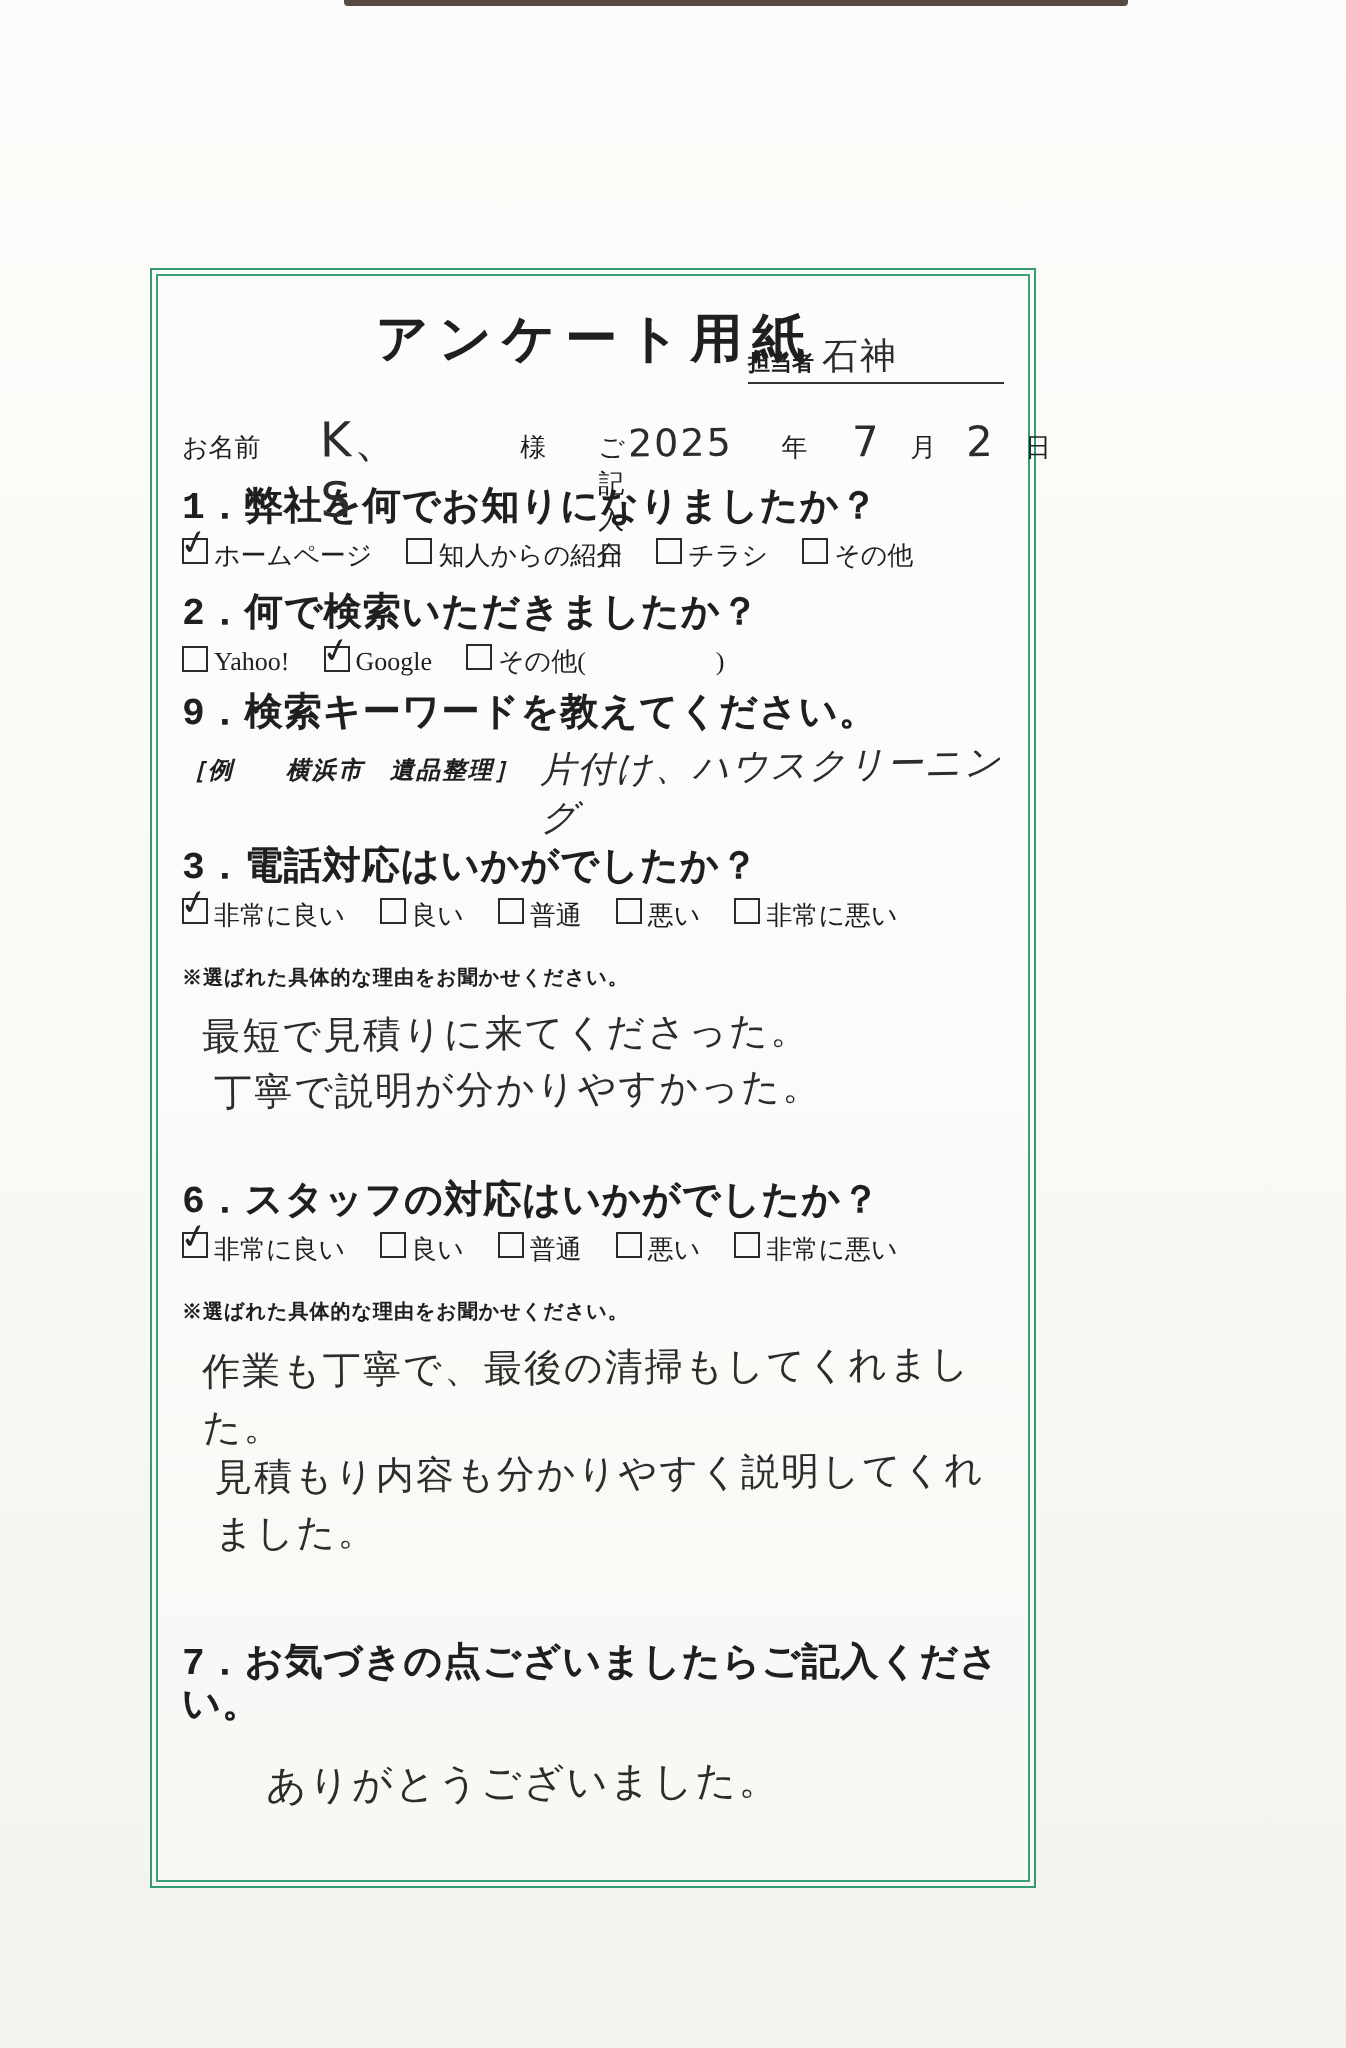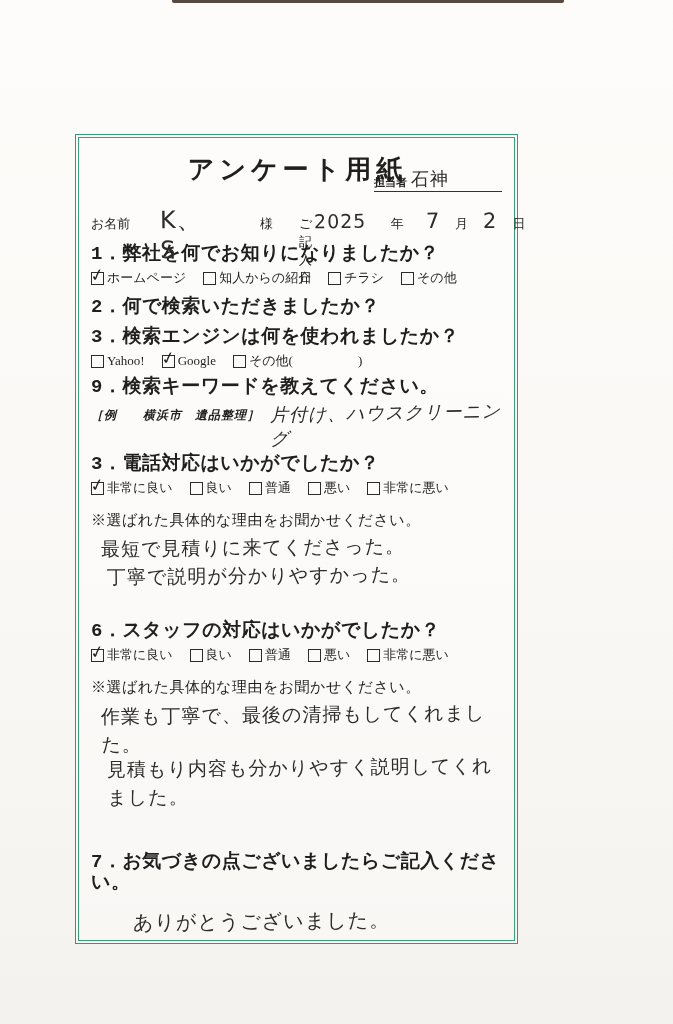--- a/index.html
+++ b/index.html
@@ -54,36 +54,36 @@
   .f-unit-y { margin-left:24px; }
   .f-month { font-size:21px; margin-left:22px; }
   .f-unit-m { margin-left:15px; }
   .f-day { font-size:21px; margin-left:15px; }
   .f-unit-d { margin-left:15px; }
   
   .qh { margin:0; font-size:19px; font-weight:bold; line-height:21px; letter-spacing:.5px;font-family:Liberation Mono, monospace; }
   .mtq1{margin-top:6px} .mtq2{margin-top:9px} .mtq3{margin-top:9px}
   .mtq4{margin-top:6px} .mtq5{margin-top:5px} .mtq6{margin-top:32px} .mtq7{margin-top:46px}
   .opts { margin-top:3px; display:flex; align-items:center; font-size:13px; height:20px; }
-  .opt { display:flex; align-items:center; margin-right:17px; white-space:nowrap; }
+  .opt { display:flex; margin-right:17px; white-space:nowrap; }
   .cb {
     width:11px; height:11px; border:1.5px solid #2b2b2b; display:inline-block;
     position:relative; margin-right:3px; flex:none; background:transparent;
   }
   .cb[data-checked="true"]::after {
     content:"\2713"; position:absolute; left:-2px; top:-8px; font-size:17px;
     font-weight:bold; color:#222; transform:rotate(-12deg);
     font-family:"DejaVu Sans",sans-serif;
   }
   
   .q4row { margin-top:3px; display:flex; align-items:baseline; font-size:12px;font-style:italic; }
   .q4-example { font-weight:bold; letter-spacing:1px; white-space:nowrap; }
   .q4-answer { font-size:18px; margin-left:10px; transform:rotate(-1deg); }
   
-  .prompt { margin:12px 0 0; font-size:15px; font-weight:normal; letter-spacing:.5px; line-height:20px; }
+  .prompt { margin:12px 0 0; font-size:10px; font-weight:bold; letter-spacing:.5px; line-height:20px; }
   .handlines { margin-top:3px; }
   .hline { height:28px; font-size:19px; line-height:28px; }
   .ind1 { margin-left:10px; }
   .ind2 { margin-left:16px; }
   .q7-answer { margin:14px 0 0 42px; font-size:20px; height:30px; }
 </style>
 </head>
 <body>
 
 <div class="page">
@@ -135,21 +135,20 @@
         <span class="opt">
           <span class="cb" data-checked="false"></span>
           <span>その他</span>
         </span>
       </div>
 
       
       <h2 class="qh mtq2">2．何で検索いただきましたか？</h2>
 
       
-      <h2 class="qh mtq3">3．検索エンジンは何を使われましたか？</h2>
       <div class="opts">
         <span class="opt">
           <span class="cb" data-checked="false"></span>
           <span>Yahoo!</span>
         </span>
         <span class="opt">
           <span class="cb" data-checked="true"></span>
           <span>Google</span>
         </span>
         <span class="opt">

